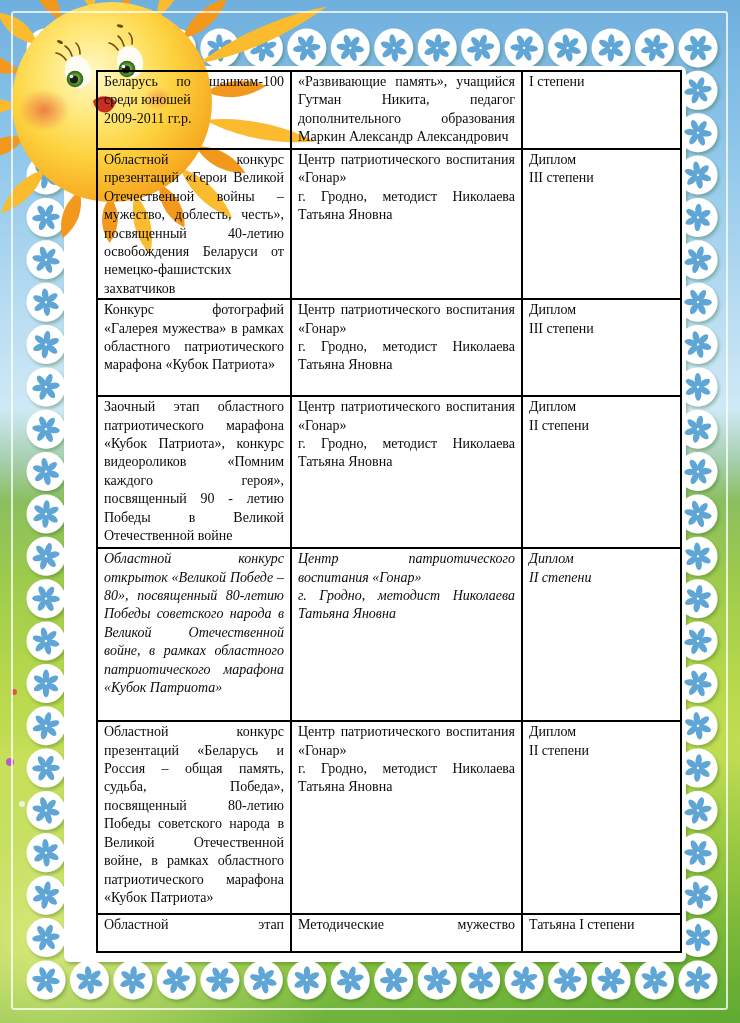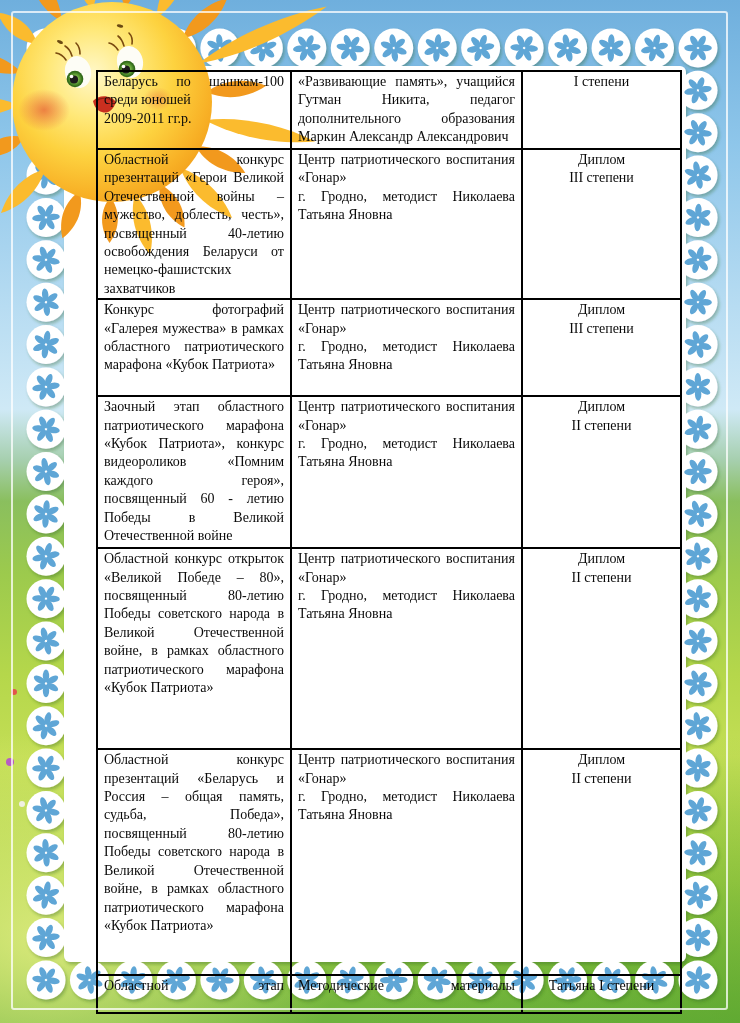--- a/index.html
+++ b/index.html
@@ -31,27 +31,27 @@
     width:584px;border-collapse:collapse;table-layout:fixed;
     background:transparent;
   }
   .doc-table td{
     border:2px solid #000;vertical-align:top;
     font-size:14px;line-height:18.4px;color:#0a0a0a;
     padding:1px 6px 0 6px;white-space:pre-line;
     overflow:hidden;
   }
   .c1,.c2{text-align:justify;}
-  .c3{text-align:center;}
+  .c3{}
   .doc-table tr:nth-child(1){height:78px;}
   .doc-table tr:nth-child(2){height:150px;}
   .doc-table tr:nth-child(3){height:97px;}
   .doc-table tr:nth-child(4){height:152px;}
-  .doc-table tr:nth-child(5){height:201px;}
-  .doc-table tr:nth-child(6){height:226px;}
+  .doc-table tr:nth-child(5){height:173px;font-style:italic;}
+  .doc-table tr:nth-child(6){height:193px;}
   .doc-table tr:nth-child(7){height:38px;}
   .doc-table tr:last-child .c1,
   .doc-table tr:last-child .c2{text-align-last:justify;}
 </style>
 </head>
 <body>
 
 <div class="scene">
 
   <svg id="decor-svg" width="740" height="1023" viewBox="0 0 740 1023">
@@ -838,21 +838,21 @@
 III степени</td>
       </tr>
       <tr>
         <td class="c1">Конкурс фотографий «Галерея мужества» в рамках областного патриотического марафона «Кубок Патриота»</td>
         <td class="c2">Центр патриотического воспитания «Гонар»
 г. Гродно, методист Николаева Татьяна Яновна</td>
         <td class="c3">Диплом
 III степени</td>
       </tr>
       <tr>
-        <td class="c1">Заочный этап областного патриотического марафона «Кубок Патриота», конкурс видеороликов «Помним каждого героя», посвященный 60 - летию Победы в Великой Отечественной войне</td>
+        <td class="c1">Заочный этап областного патриотического марафона «Кубок Патриота», конкурс видеороликов «Помним каждого героя», посвященный 90 - летию Победы в Великой Отечественной войне</td>
         <td class="c2">Центр патриотического воспитания «Гонар»
 г. Гродно, методист Николаева Татьяна Яновна</td>
         <td class="c3">Диплом
 II степени</td>
       </tr>
       <tr>
         <td class="c1">Областной конкурс открыток «Великой Победе – 80», посвященный 80-летию Победы советского народа в Великой Отечественной войне, в рамках областного патриотического марафона «Кубок Патриота»</td>
         <td class="c2">Центр патриотического воспитания «Гонар»
 г. Гродно, методист Николаева Татьяна Яновна</td>
         <td class="c3">Диплом
@@ -860,20 +860,20 @@
       </tr>
       <tr>
         <td class="c1">Областной конкурс презентаций «Беларусь и Россия – общая память, судьба, Победа», посвященный 80-летию Победы советского народа в Великой Отечественной войне, в рамках областного патриотического марафона «Кубок Патриота»</td>
         <td class="c2">Центр патриотического воспитания «Гонар»
 г. Гродно, методист Николаева Татьяна Яновна</td>
         <td class="c3">Диплом
 II степени</td>
       </tr>
       <tr>
         <td class="c1">Областной этап</td>
-        <td class="c2">Методические материалы</td>
+        <td class="c2">Методические мужество</td>
         <td class="c3">Татьяна I степени</td>
       </tr>
     </tbody>
   </table>
 
   <div class="frame"></div>
 </div>
 
 </body></html>

